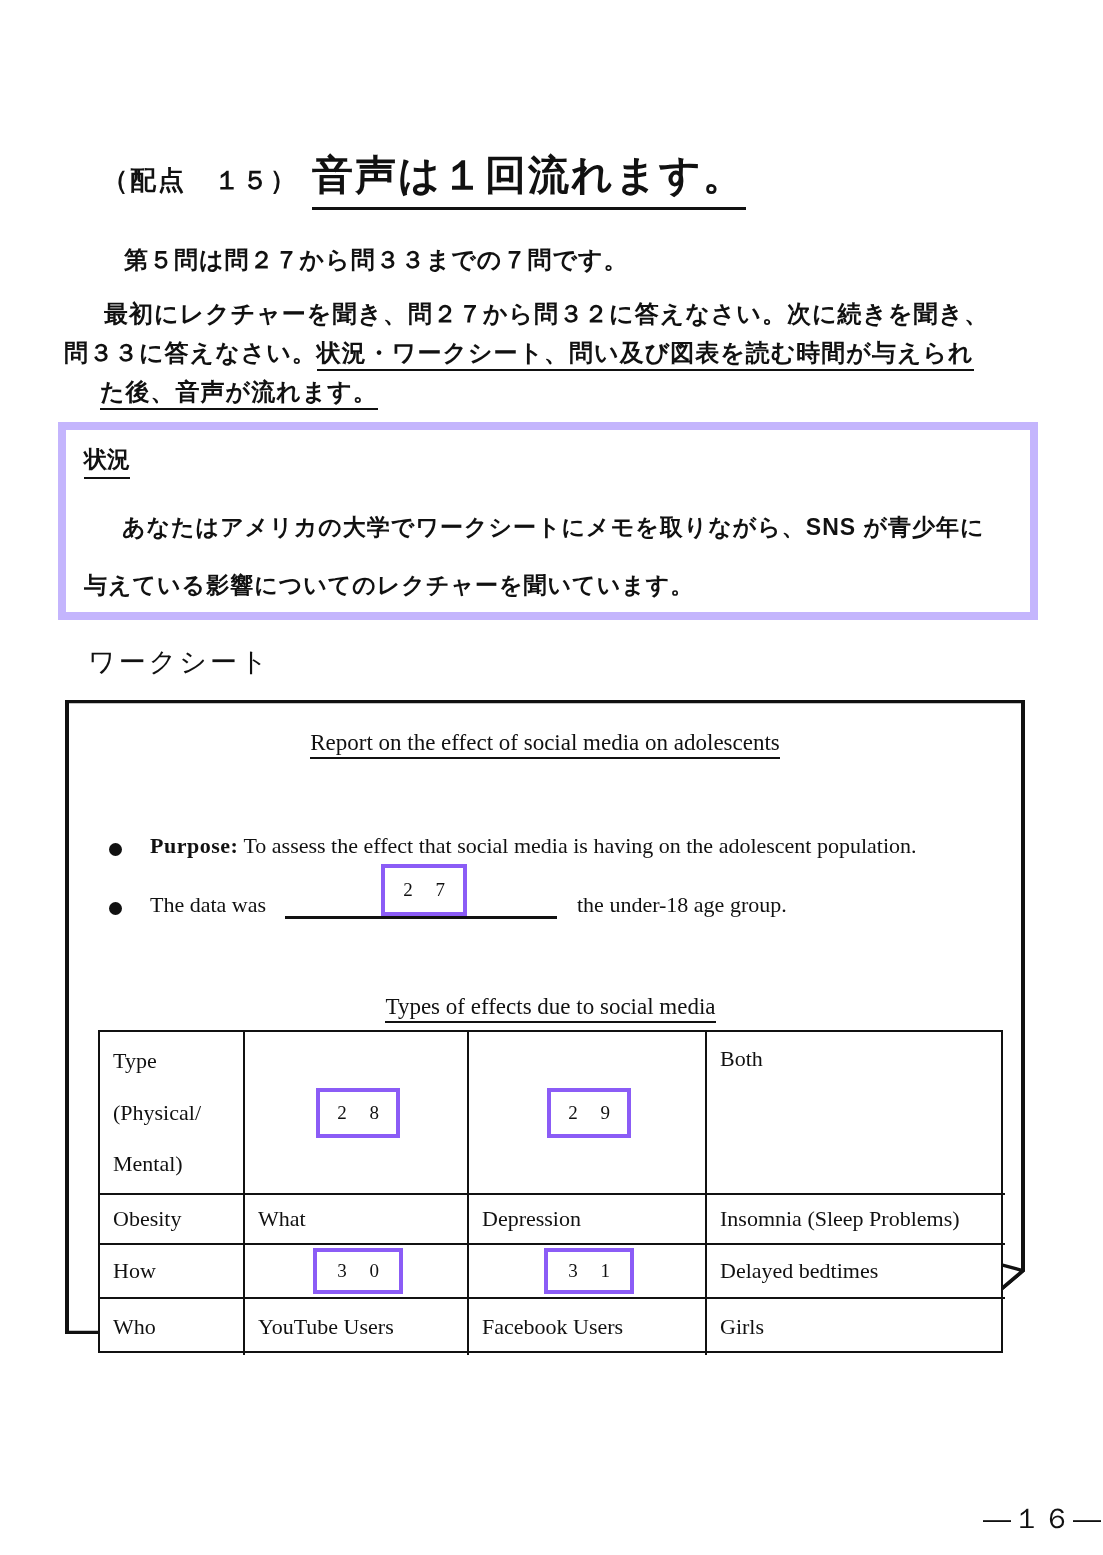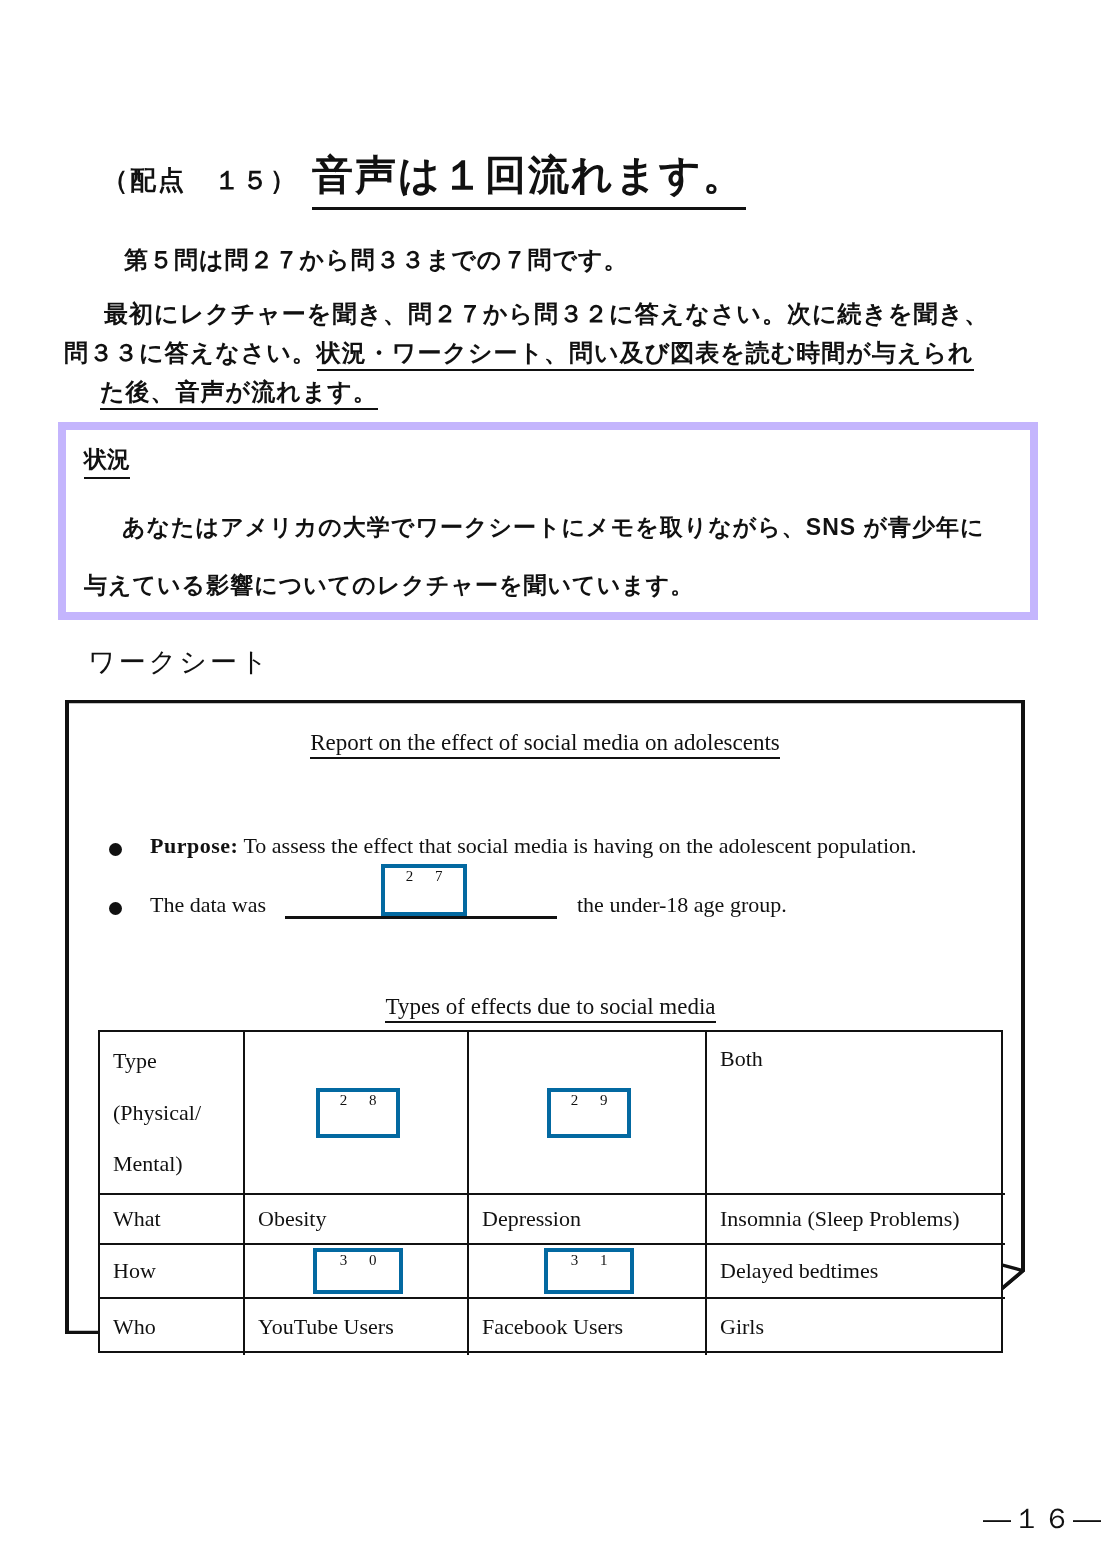--- a/index.html
+++ b/index.html
@@ -81,23 +81,23 @@
   }
   .b1 { left: 44px; top: 143px; }
   .b2 { left: 44px; top: 202px; }
 
   .purpose-line { position: absolute; left: 85px; top: 133px; font-size: 22px; white-space: nowrap; }
   .purpose-line b { letter-spacing: 0.5px; }
 
   .data-prefix { position: absolute; left: 85px; top: 192px; font-size: 22px; }
   .blank-box {
     position: absolute;
-    border: 4px solid #0369a1; background: #fff;
-    display: flex; align-items: flex-start; justify-content: center;
-    font-size: 15px;
+    border: 4px solid #8b5cf6; background: #fff;
+    display: flex; align-items: center; justify-content: center;
+    font-size: 19px;
   }
   .blank-box span { letter-spacing: 9px; padding-left: 9px; }
   .box27 { left: 316px; top: 164px; width: 86px; height: 52px; }
   .data-underline {
     position: absolute; left: 220px; top: 216px; width: 272px;
     border-top: 3px solid #111;
   }
   .data-suffix { position: absolute; left: 512px; top: 192px; font-size: 22px; }
 
   .table-title {
@@ -198,22 +198,22 @@
           <span>2 8</span>
         </div>
     </div>
     <div class="cell center">
       <div class="blank-box box2829">
           <span>2 9</span>
         </div>
     </div>
     <div class="cell last-col top">Both</div>
 
+    <div class="cell">Obesity</div>
     <div class="cell">What</div>
-    <div class="cell">Obesity</div>
     <div class="cell">Depression</div>
     <div class="cell last-col">Insomnia (Sleep Problems)</div>
 
     <div class="cell">How</div>
     <div class="cell center">
       <div class="blank-box box3031">
           <span>3 0</span>
         </div>
     </div>
     <div class="cell center">

